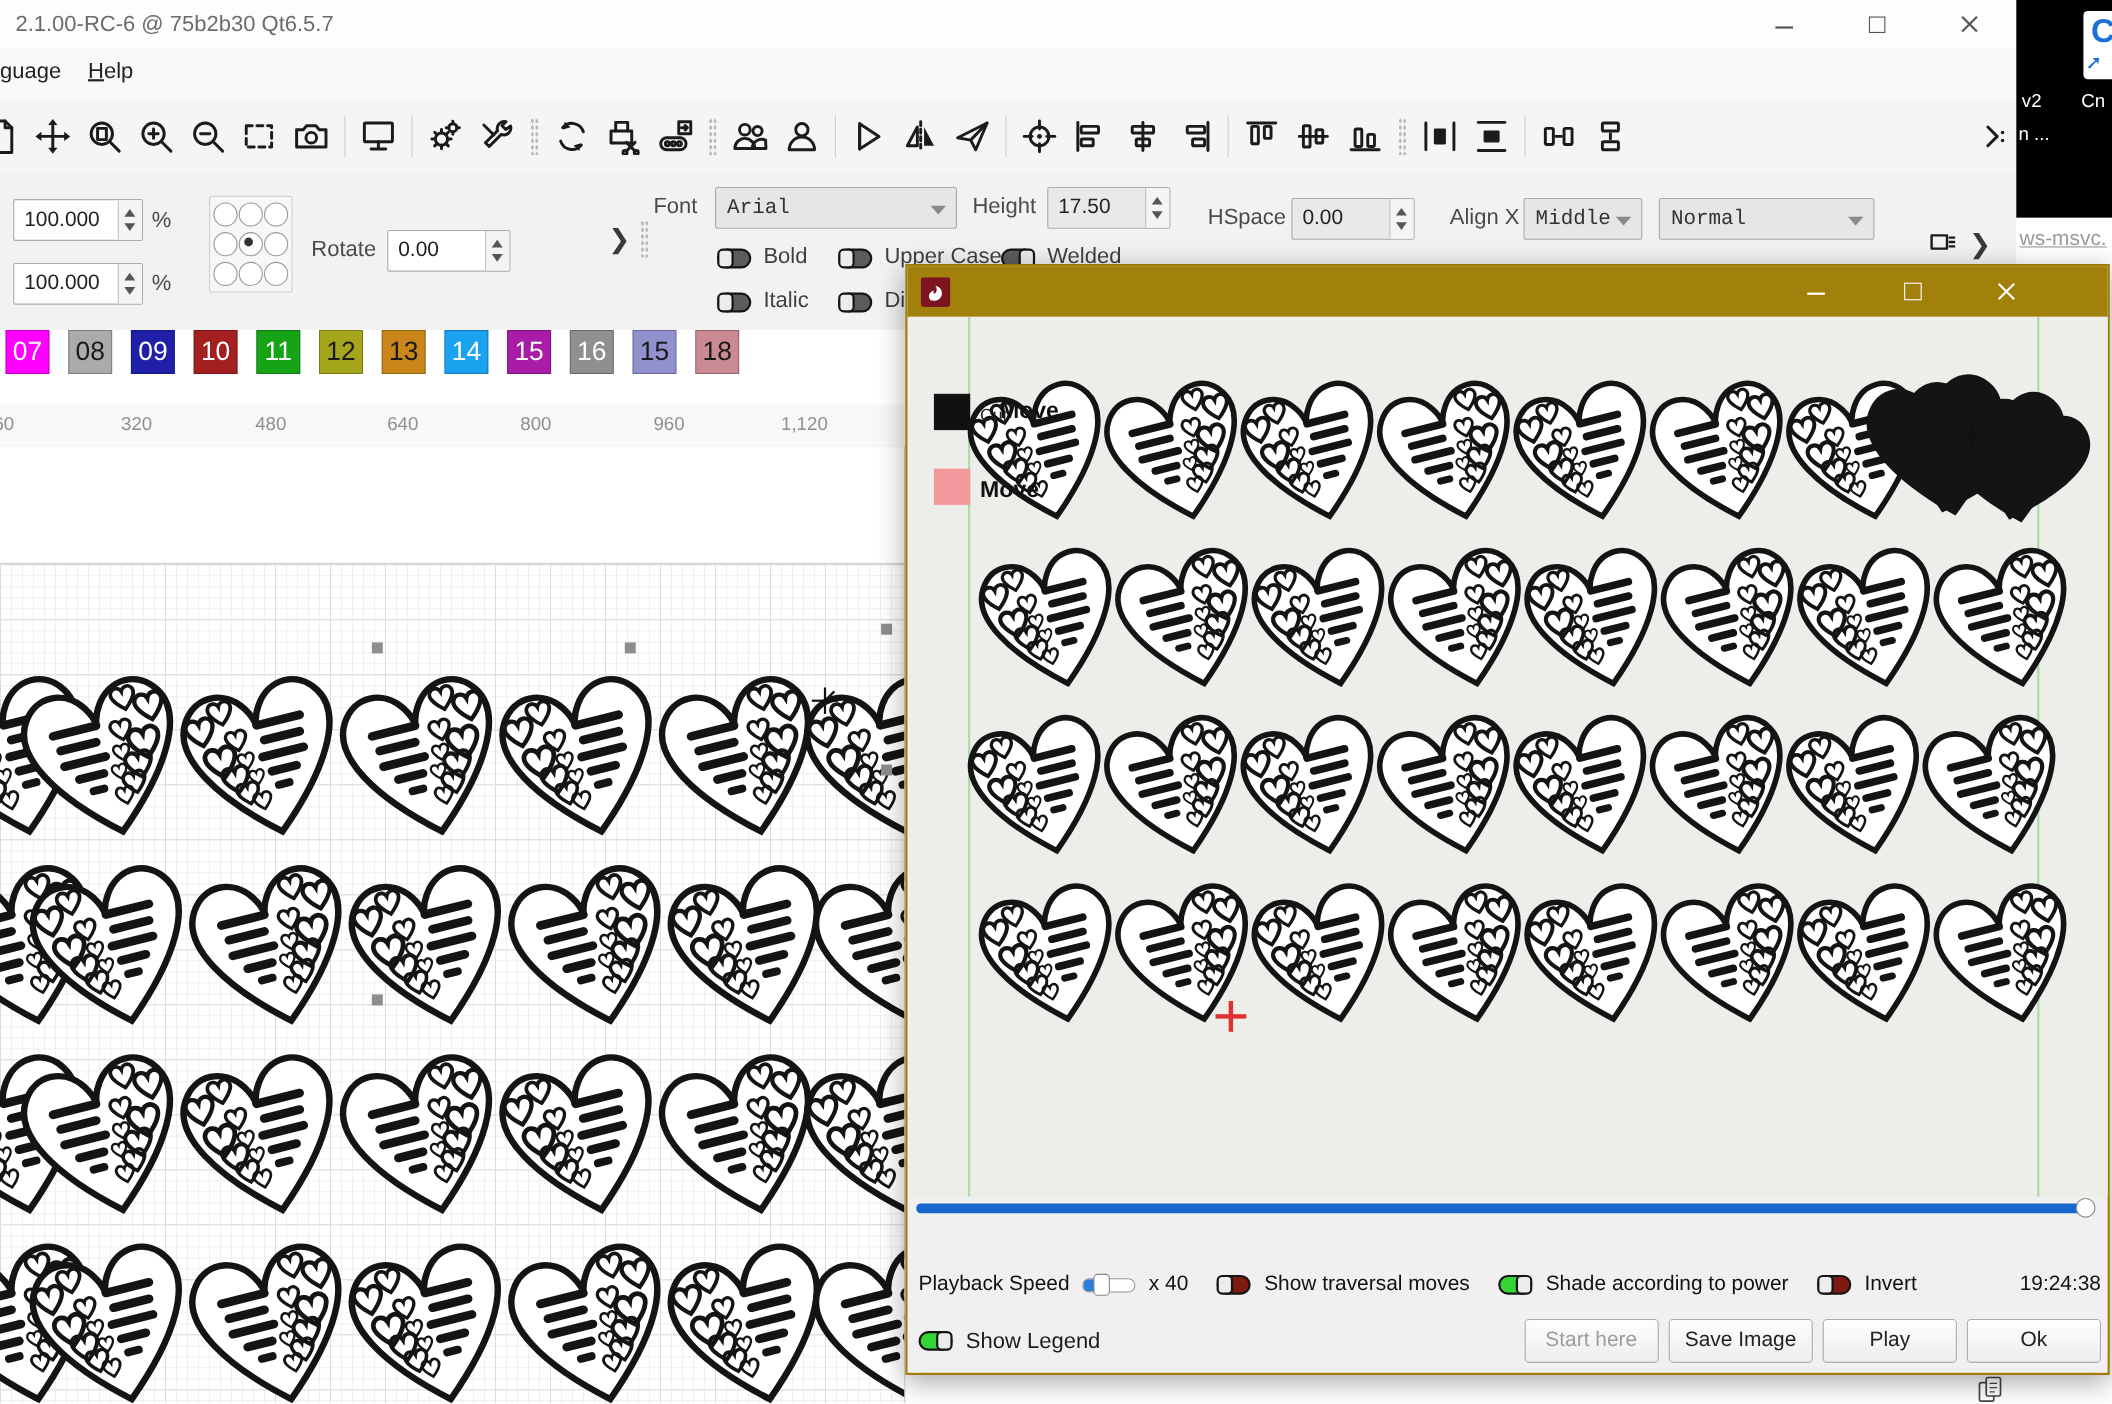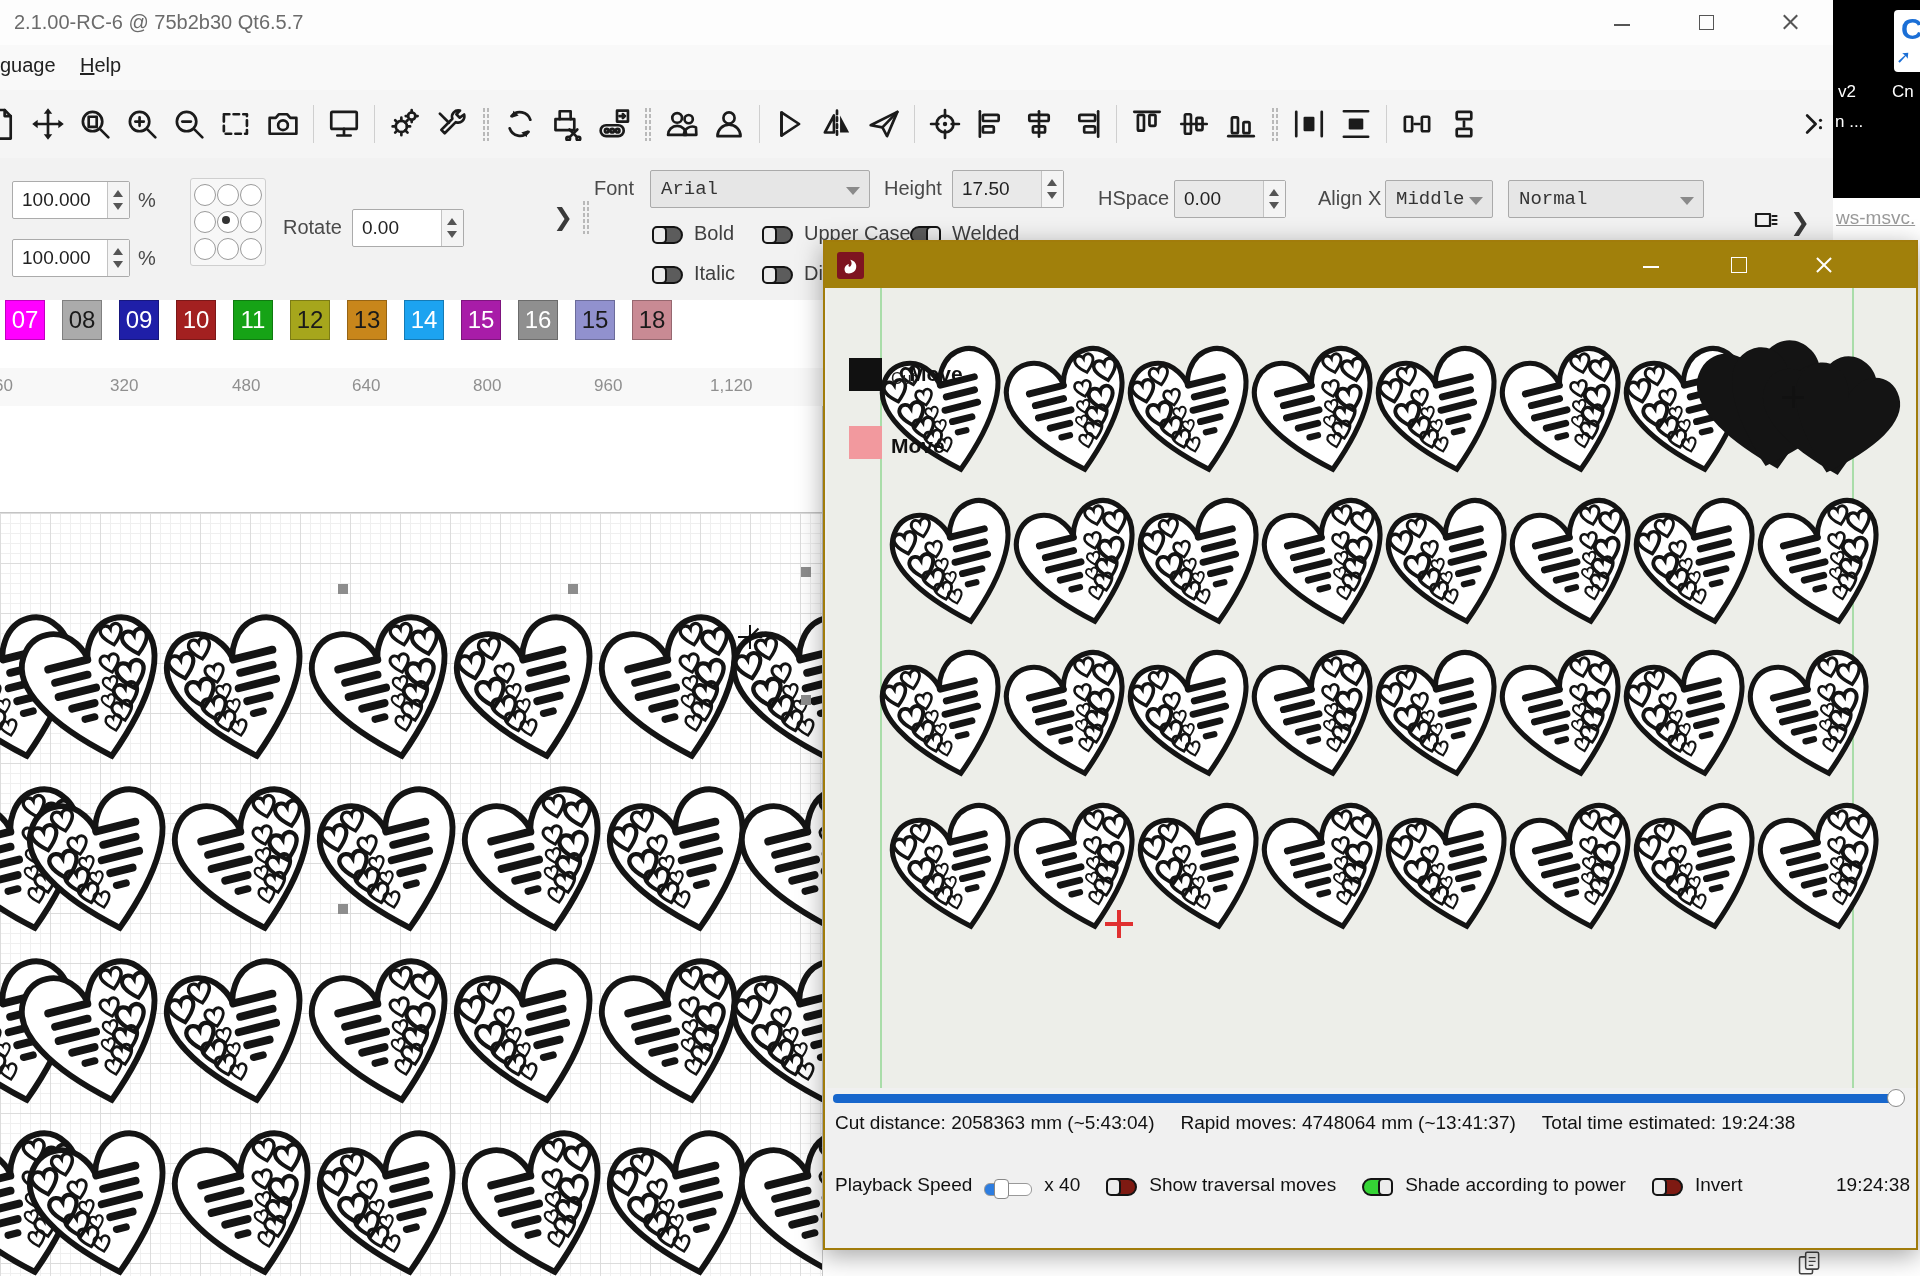--- a/index.html
+++ b/index.html
@@ -89,21 +89,21 @@
   .guide{position:absolute;top:0;width:2px;height:100%;background:#a9dda9;}
   .legend-sq{position:absolute;width:33px;height:33px;}
   .legend-txt{position:absolute;font-size:16px;color:#222;}
   .legend-move{position:absolute;font-size:21px;font-weight:bold;color:#111;}
   .cross{position:absolute;}
   .cross i{position:absolute;background:#111;}
   .cross.red i{background:#e03030;}
   .pbar{position:absolute;left:8px;top:852px;width:1062px;height:9px;background:#1766cc;border-radius:4px;}
   .pknob{position:absolute;left:1062px;top:847px;width:18px;height:18px;border-radius:50%;background:#fff;border:1px solid #8a8a8a;box-sizing:border-box;}
   #dlg-status{position:absolute;left:10px;top:870px;width:1075px;display:flex;gap:26px;font-size:19px;color:#111;white-space:nowrap;}
-  #dlg-play{position:absolute;left:10px;top:908px;width:1075px;height:36px;display:flex;align-items:flex-end;gap:12px;font-size:19px;color:#111;white-space:nowrap;margin-top:10px;}
+  #dlg-play{position:absolute;left:10px;top:908px;width:1075px;height:36px;display:flex;align-items:center;gap:12px;font-size:19px;color:#111;white-space:nowrap;}
   .tg2{position:relative;width:31px;height:18px;border:2px solid #141414;border-radius:9px;box-sizing:border-box;flex:0 0 auto;}
   .tg2 i{position:absolute;top:-2px;width:15px;height:18px;border:2px solid #141414;border-radius:5px;background:#ececec;box-sizing:border-box;}
   .tg2.k-left i{left:-2px;} .tg2.k-right i{right:-2px;}
   .tg2.red{background:#7e1a12;} .tg2.green{background:#35d435;}
   .slider{position:relative;width:46px;height:11px;border:1px solid #999;border-radius:6px;flex:0 0 auto;
           background:linear-gradient(90deg,#2d7de0 0 11px,#fff 11px);}
   .slider i{position:absolute;left:9px;top:-5px;width:15px;height:20px;background:#fff;border:1px solid #888;border-radius:4px;box-sizing:border-box;}
   #dlg-footer{position:absolute;left:10px;top:954px;width:1075px;height:46px;display:flex;align-items:center;font-size:20px;}
   #dlg-footer .btns{margin-left:auto;display:flex;gap:9px;}
   .btn{min-width:122px;height:40px;background:linear-gradient(#fefefe,#ededed);border:1px solid #adadad;border-radius:4px;
@@ -624,25 +624,20 @@
     </div>
     <div class="cross red" style="left:278px;top:622px">
       <i style="left:12px;top:0;width:3.5px;height:28px"></i>
         <i style="left:0;top:12px;width:28px;height:3.5px"></i>
     </div>
   </div>
 
   <div class="pbar"></div>
   <div class="pknob"></div>
 
-  <div id="dlg-status">
-    <span>Cut distance: 2058363 mm (~5:43:04)</span>
-    <span>Rapid moves: 4748064 mm (~13:41:37)</span>
-    <span>Total time estimated: 19:24:38</span>
-  </div>
 
   <div id="dlg-play">
     <span>Playback Speed</span>
     <div class="slider">
         <i></i>
       </div>
     <span>x 40</span>
     <div class="tg2 red k-left" style="margin-left:14px">
         <i></i>
       </div>
@@ -651,19 +646,31 @@
         <i></i>
       </div>
     <span>Shade according to power</span>
     <div class="tg2 red k-left" style="margin-left:14px">
         <i></i>
       </div>
     <span>Invert</span>
     <span style="margin-left:auto">19:24:38</span>
   </div>
 
+  <div id="dlg-footer">
+    <div class="tg2 green k-right">
+        <i></i>
+      </div>
+    <span style="margin-left:12px">Show Legend</span>
+    <div class="btns">
+      <div class="btn disabled">Start here</div>
+      <div class="btn">Save Image</div>
+      <div class="btn">Play</div>
+      <div class="btn">Ok</div>
+    </div>
+  </div>
 </div>
 
 <svg id="copyicon" class="abs" width="36" height="26" viewBox="0 0 36 34">
   <rect x="3" y="9" width="17" height="22" rx="2" fill="#fff" stroke="#444" stroke-width="2"></rect>
   <rect x="11" y="3" width="17" height="22" rx="2" fill="#fff" stroke="#444" stroke-width="2"></rect>
   <path d="M15 10h9M15 15h9M15 20h6" stroke="#444" stroke-width="1.6"></path>
 </svg>
 
 </body></html>

